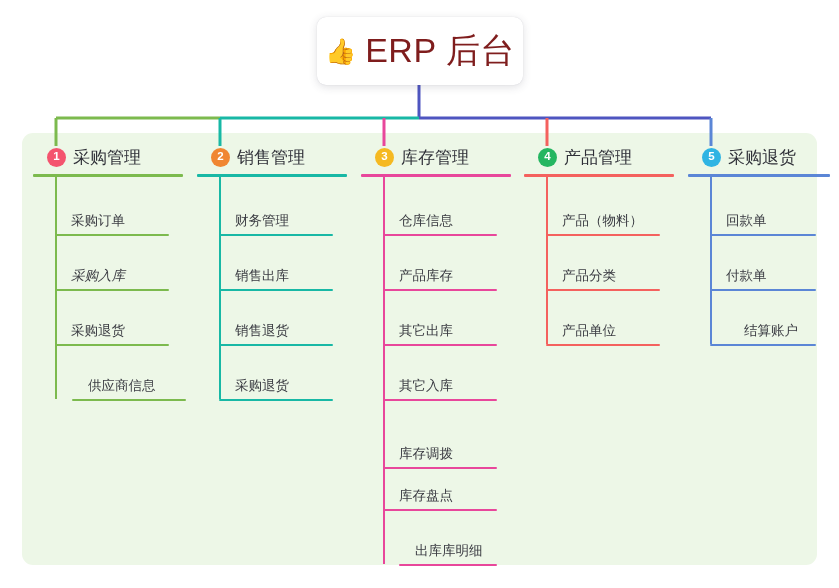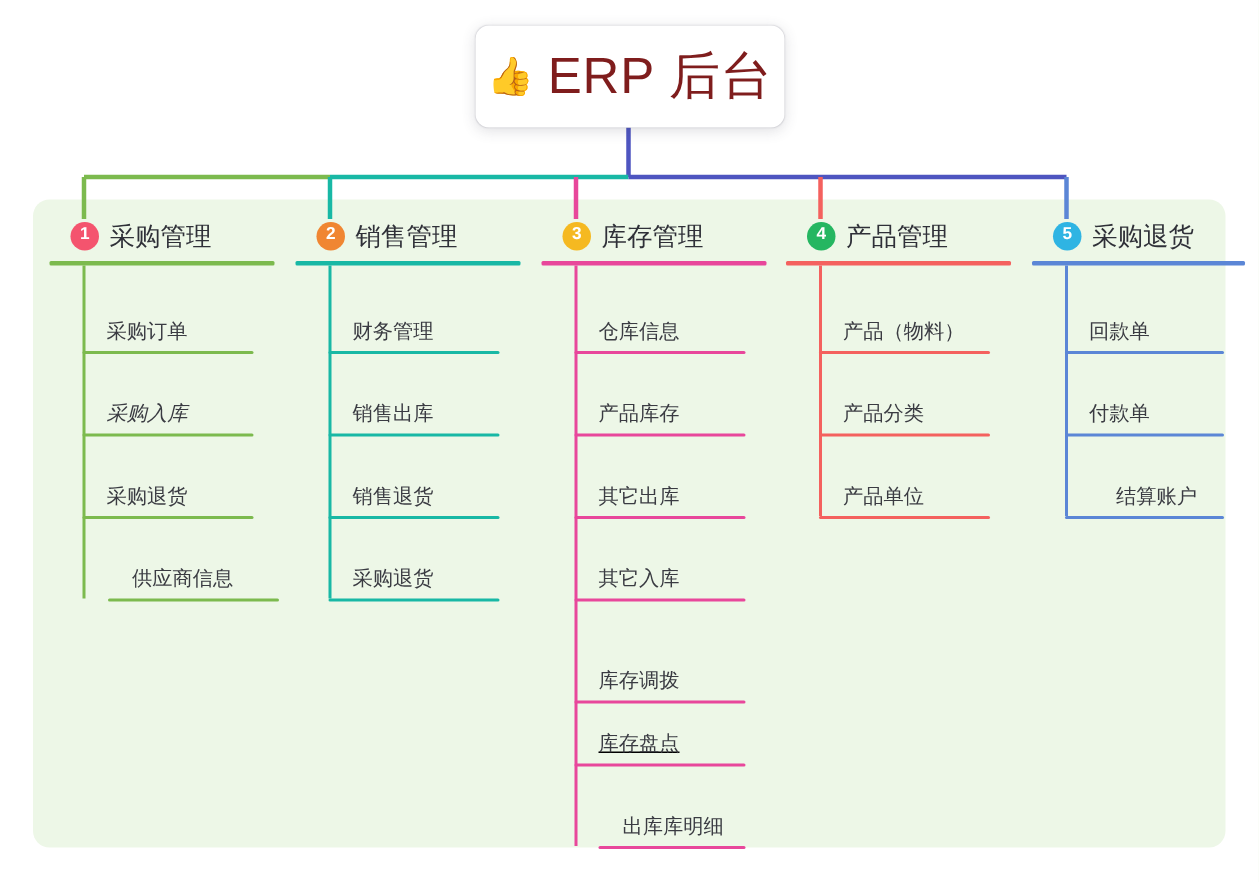--- a/index.html
+++ b/index.html
@@ -168,21 +168,21 @@
             <div class="leaf-rule" style="background: rgb(232, 71, 155);"></div>
           </div>
           <div class="leaf" style="position: absolute; left: 22px; top: 200px; width: 114px;">
             <span class="leaf-text">其它入库</span>
             <div class="leaf-rule" style="background: rgb(232, 71, 155);"></div>
           </div>
           <div class="leaf" style="position: absolute; left: 22px; top: 268px; width: 114px;">
             <span class="leaf-text">库存调拨</span>
             <div class="leaf-rule" style="background: rgb(232, 71, 155);"></div>
           </div>
-          <div class="leaf" style="position: absolute; left: 22px; top: 310px; width: 114px; text-decoration: underline;">
+          <div class="leaf" style="position: absolute; left: 22px; top: 310px; width: 114px;">
             <span class="leaf-text">库存盘点</span>
             <div class="leaf-rule" style="background: rgb(232, 71, 155);"></div>
           </div>
           <div class="leaf" style="position: absolute; left: 22px; top: 365px; width: 114px; padding-left: 16px;">
             <span class="leaf-text">出库库明细</span>
             <div class="leaf-rule" style="background: rgb(232, 71, 155);"></div>
           </div>
         </div>
       </div>
       <div class="branch" style="left: 524px; width: 150px;">

